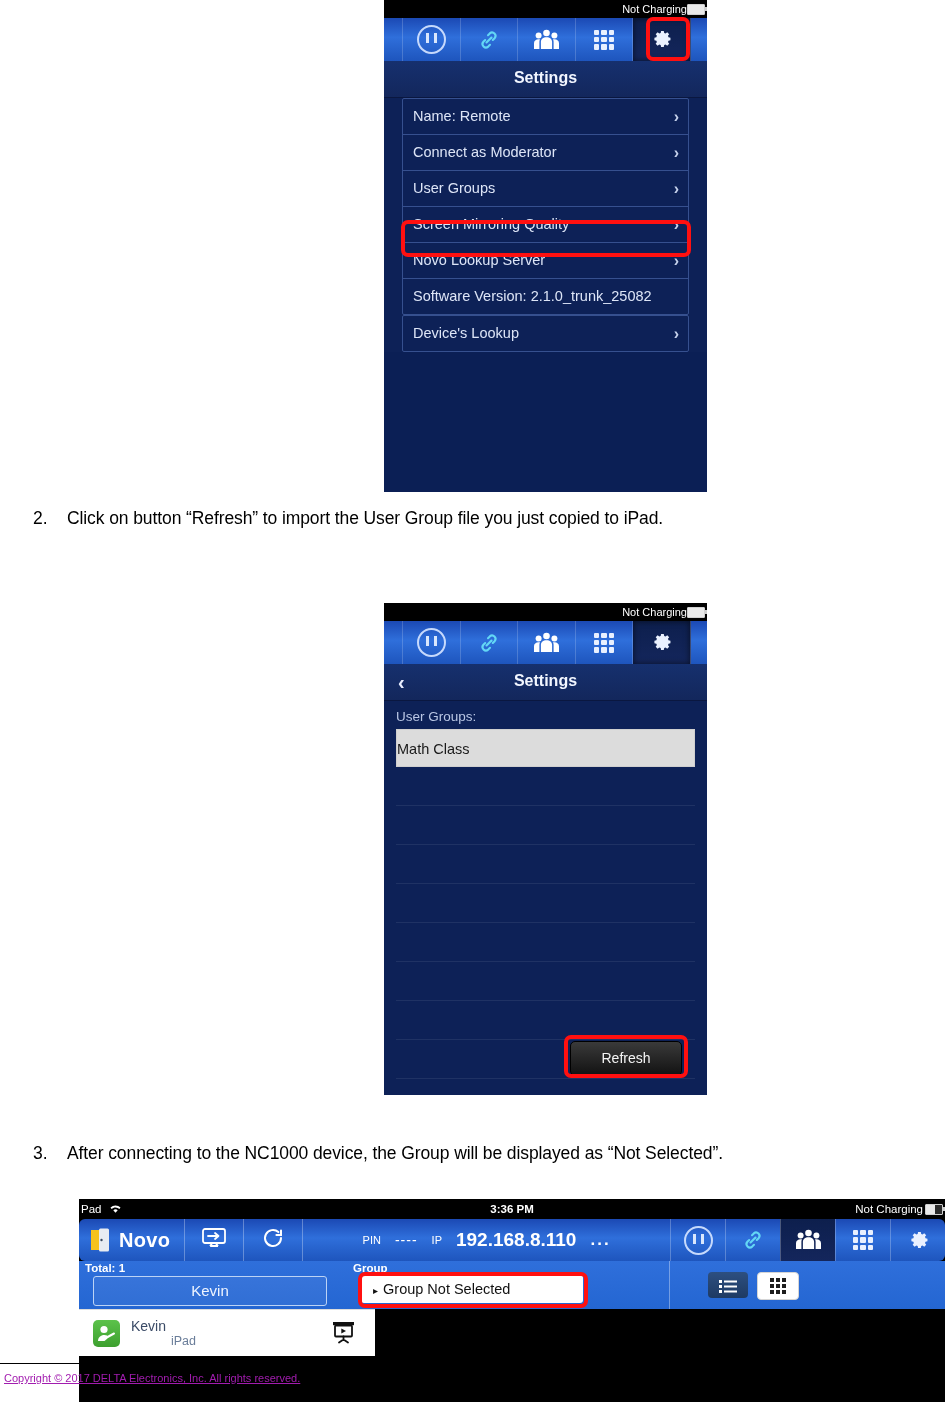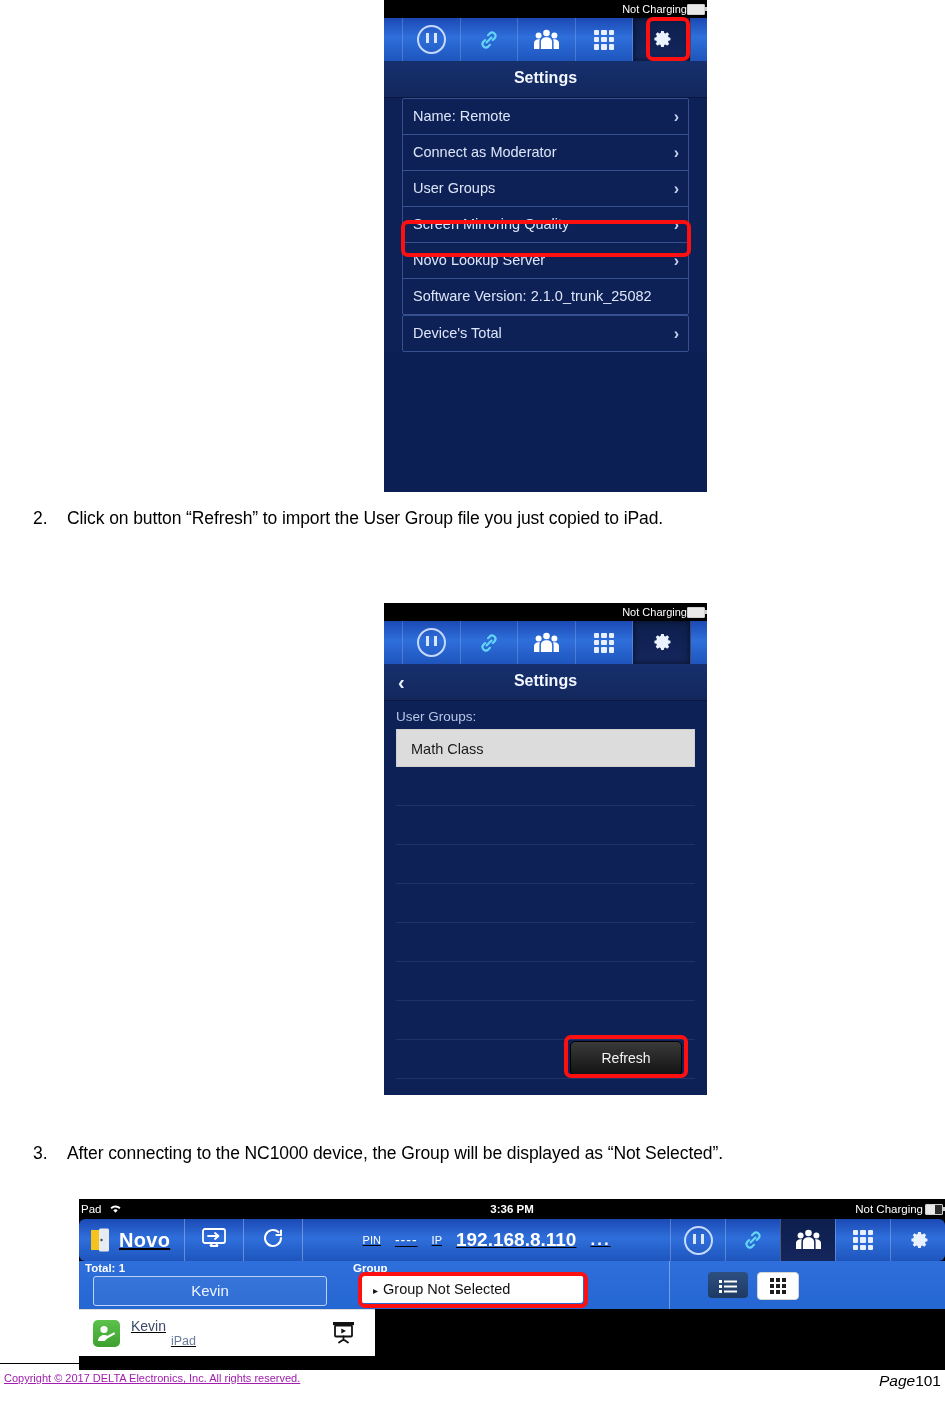--- a/index.html
+++ b/index.html
@@ -132,21 +132,21 @@
   
   .redbox{
     position:absolute;border:4px solid #ff1010;border-radius:7px;
     pointer-events:none;box-sizing:border-box;
   }
 
   
   .ug-label{color:#b9c6e4;font-size:13.5px;padding:8px 0 5px 12px;}
   .ug-item{
     margin:0 12px;height:38px;line-height:38px;background:#dcdcdc;color:#1a1a1a;
-    font-size:14.5px;padding-left:14px;border:1px solid #cfcfcf;box-sizing:border-box;
+    font-size:14.5px;border:1px solid #cfcfcf;box-sizing:border-box;
   }
   .ug-rows{position:relative;margin-top:0;}
   .ug-rows .ln{
     height:38px;border-bottom:1px solid rgba(255,255,255,.08);
     margin:0 12px;
   }
   .refresh{
     position:absolute;right:25px;bottom:22px;
     width:110px;height:33px;border-radius:5px;
     background:linear-gradient(to bottom,#3a3a3a,#121212);
@@ -331,21 +331,21 @@
           <span>Novo Lookup Server</span>
           <span class="chev">›</span>
         </div>
         <div class="row">
           <span>Software Version: 2.1.0_trunk_25082</span>
         </div>
       </div>
 
       <div class="grp">
         <div class="row">
-          <span>Device's Total</span>
+          <span>Device's Lookup</span>
           <span class="chev">›</span>
         </div>
       </div>
 
     </div>
 
     <div class="redbox" style="left:262px;top:17px;width:44px;height:44px;"></div>
     <div class="redbox" style="left:17px;top:220px;width:290px;height:37px;"></div>
   </div>
 
@@ -431,21 +431,21 @@
       <div class="refresh">Refresh</div>
     </div>
 
     <div class="redbox" style="left:180px;top:432px;width:124px;height:43px;"></div>
   </div>
 
   <div class="step" style="left:33px;top:1143px;">
     <span class="num">3.</span><span>After connecting to the NC1000 device, the Group will be displayed as “Not Selected”.</span>
   </div>
 
-  <div class="novo" style="left:79px;top:1199px;width:866px;height:171px;text-decoration:underline;">
+  <div class="novo" style="left:79px;top:1199px;width:866px;height:204px;">
 
     <div class="novo-status">
       <span class="nleft">Pad</span>
       <span class="nleft" style="left:30px;">
         <svg width="13" height="11" viewBox="0 0 13 11" fill="#ffffff" style="vertical-align:-1px;">
           <path d="M6.5 9.8 4.3 7.2a3.5 3.5 0 0 1 4.4 0z"></path>
           <path d="M6.5 4.4c-1.5 0-2.9.6-3.9 1.5L1.5 4.6A7.2 7.2 0 0 1 6.5 2.6c1.9 0 3.7.8 5 2l-1.1 1.3a5.6 5.6 0 0 0-3.9-1.5z"></path>
         </svg>
       </span>
       <span class="ncenter">3:36 PM</span>

